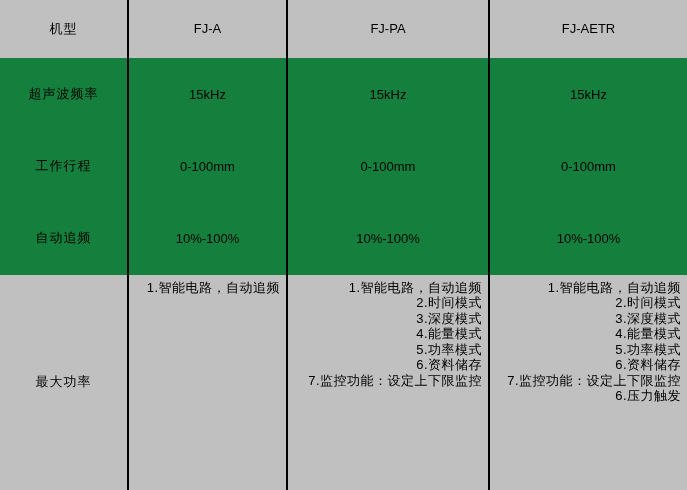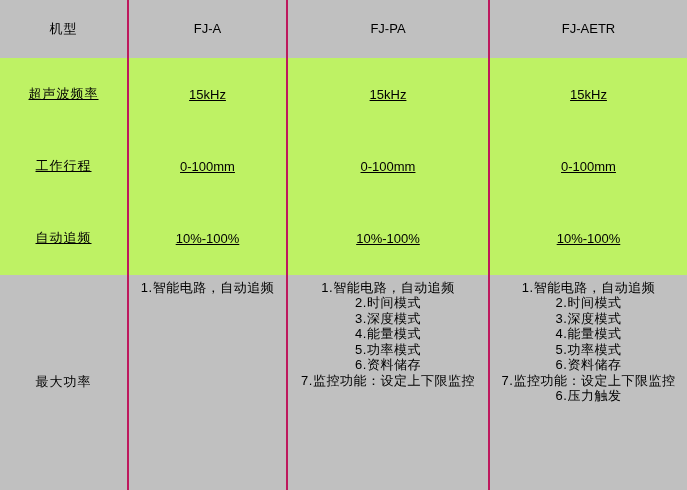--- a/index.html
+++ b/index.html
@@ -19,34 +19,33 @@
     background: #ffffff;
   }
   td {
     box-sizing: border-box;
     text-align: center;
     vertical-align: middle;
     padding: 2px 4px;
     overflow: hidden;
   }
   td:not(:last-child) {
-    border-right: 2px solid #be185d;
+    border-right: 2px solid #000000;
   }
   tr.gray td {
     background: #c0c0c0;
   }
   tr.white td {
-    background: #bef264;
-    text-decoration: underline;
+    background: #15803d;
   }
   td.label {
     letter-spacing: 1px;
   }
   td.feat {
-    text-align: center;
+    text-align: right;
     vertical-align: top;
     padding: 5px 6px 4px 6px;
     line-height: 15.5px;
     letter-spacing: 0.5px;
   }
   .feat div {
     white-space: nowrap;
   }
   tr.h38 { height: 38px; }
   tr.h48 { height: 48px; }

